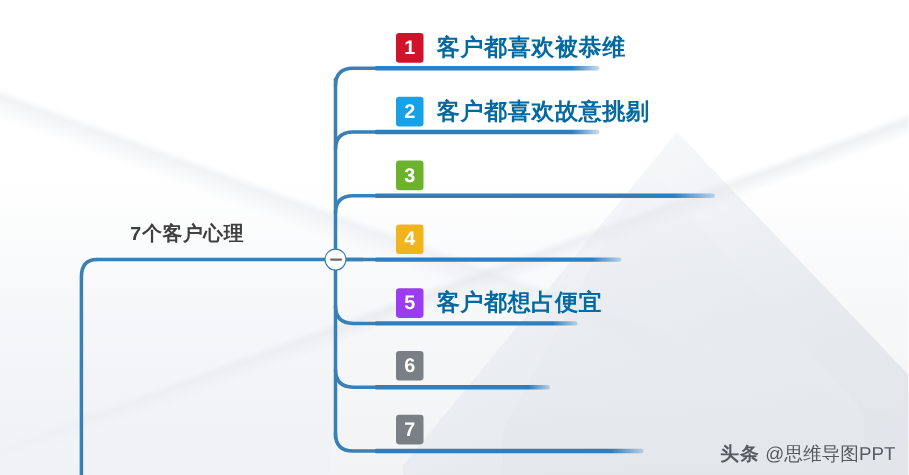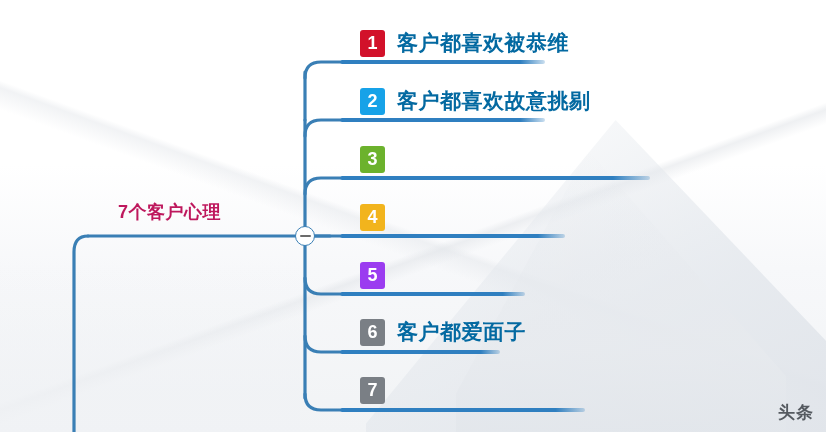--- a/index.html
+++ b/index.html
@@ -35,22 +35,22 @@
     position:absolute;left:0;bottom:0;width:300px;height:170px;
     background:linear-gradient(to top, rgba(240,242,245,.9), rgba(255,255,255,0));
   }
 
   
   svg.links{position:absolute;left:0;top:0;width:826px;height:432px;pointer-events:none;}
 
   
   .root-node{
     position:absolute;left:118px;top:200px;
-    font-size:18px;font-weight:bold;color:#be185d;
-    letter-spacing:.5px;white-space:nowrap;
+    font-size:18px;font-weight:bold;color:#404040;
+    letter-spacing:.5px;white-space:nowrap;font-family:Liberation Mono, monospace;
   }
 
   
   .collapse-btn{
     position:absolute;left:295px;top:226px;width:20px;height:20px;
     border-radius:50%;background:#ffffff;border:1.4px solid #3a7fb5;
     box-sizing:border-box;cursor:pointer;
   }
   .collapse-btn .minus{
     position:absolute;left:4px;top:8.2px;width:11px;height:2px;
@@ -142,31 +142,32 @@
   </div>
   <div class="topic-underline" style="left: 340px; top: 176px; width: 310px; background: linear-gradient(to right, rgb(47, 127, 192) 0%, rgb(47, 127, 192) 88%, rgba(47, 127, 192, 0.25) 100%);"></div>
 
   <div class="topic" style="left:360px;top:196px;">
     <span class="badge" style="background: rgb(242, 180, 29);">4</span>
   </div>
   <div class="topic-underline" style="left: 340px; top: 234px; width: 225px; background: linear-gradient(to right, rgb(47, 127, 192) 0%, rgb(47, 127, 192) 88%, rgba(47, 127, 192, 0.25) 100%);"></div>
 
   <div class="topic" style="left:360px;top:254px;">
     <span class="badge" style="background: rgb(155, 60, 240);">5</span>
+    <span class="topic-label">客户都想占便宜</span>
   </div>
   <div class="topic-underline" style="left: 340px; top: 292px; width: 185px; background: linear-gradient(to right, rgb(47, 127, 192) 0%, rgb(47, 127, 192) 88%, rgba(47, 127, 192, 0.25) 100%);"></div>
 
   <div class="topic" style="left:360px;top:311px;">
     <span class="badge" style="background: rgb(122, 127, 133);">6</span>
-    <span class="topic-label">客户都爱面子</span>
   </div>
   <div class="topic-underline" style="left: 340px; top: 350px; width: 160px; background: linear-gradient(to right, rgb(47, 127, 192) 0%, rgb(47, 127, 192) 88%, rgba(47, 127, 192, 0.25) 100%);"></div>
 
   <div class="topic" style="left:360px;top:369px;">
     <span class="badge" style="background: rgb(122, 127, 133);">7</span>
   </div>
   <div class="topic-underline" style="left: 340px; top: 408px; width: 245px; background: linear-gradient(to right, rgb(47, 127, 192) 0%, rgb(47, 127, 192) 88%, rgba(47, 127, 192, 0.25) 100%);"></div>
 
   <div class="watermark">
     <span class="wm-logo">头条</span>
+    <span>@思维导图PPT</span>
   </div>
 
 </div>
 
 </body></html>

